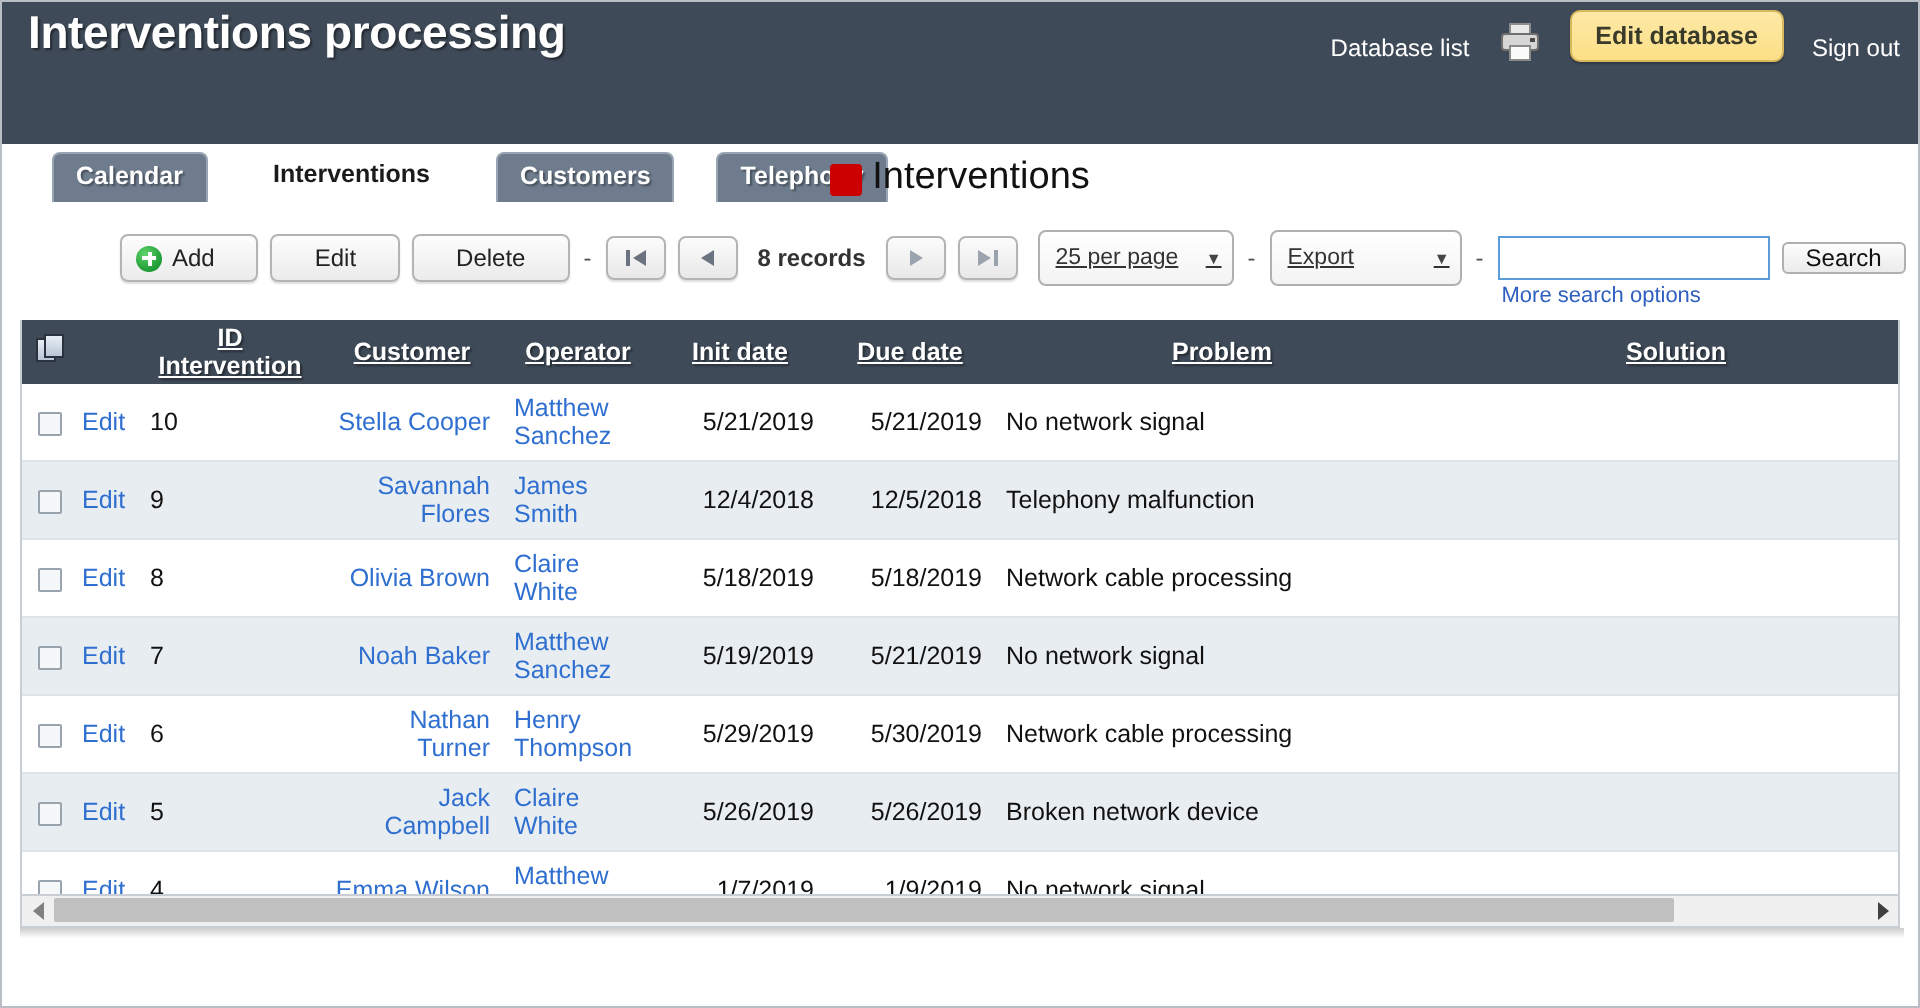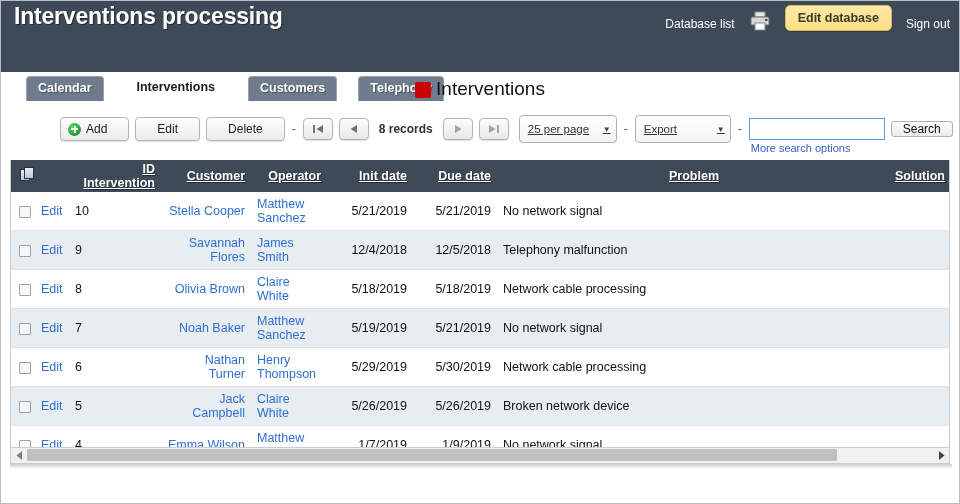--- a/index.html
+++ b/index.html
@@ -190,21 +190,21 @@
     width: 940px;
     border-collapse: collapse;
     table-layout: fixed;
   }
   table.grid thead th {
     background: #3f4a58;
     color: #ffffff;
     font-size: 12.5px;
     font-weight: bold;
     height: 32px;
-    text-align: right;
+    text-align: center;
     padding: 0 6px;
     vertical-align: middle;
     text-shadow: 1px 1px 1px rgba(0,0,0,.4);
   }
   table.grid thead th u { text-decoration: underline; cursor: pointer; }
   .copy-icon {
     width: 15px; height: 15px; position: relative; display: inline-block;
     cursor: pointer;
   }
   .copy-icon .pg1, .copy-icon .pg2 {

